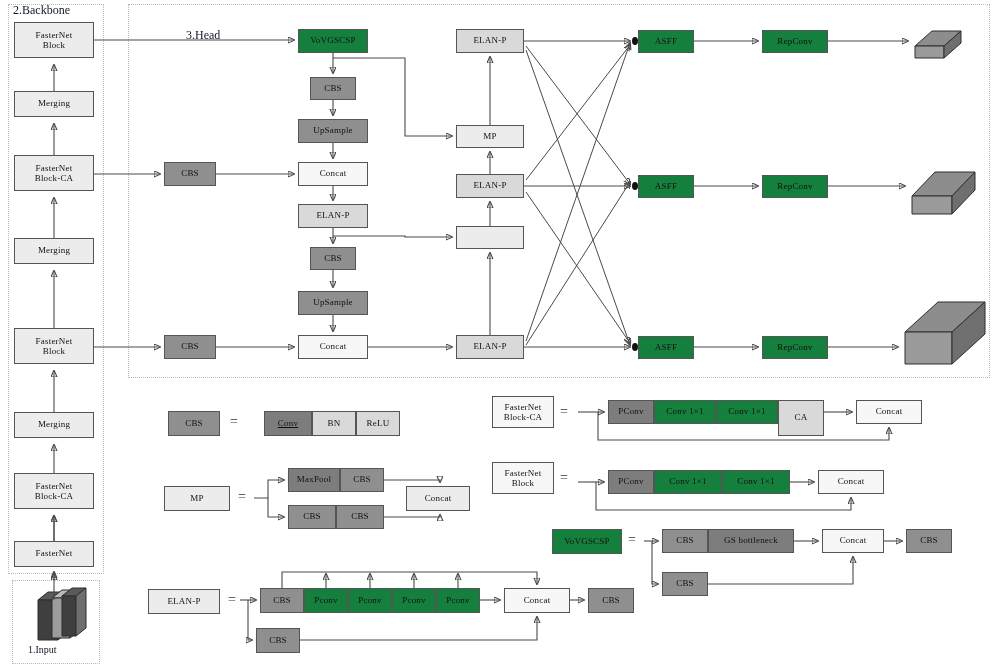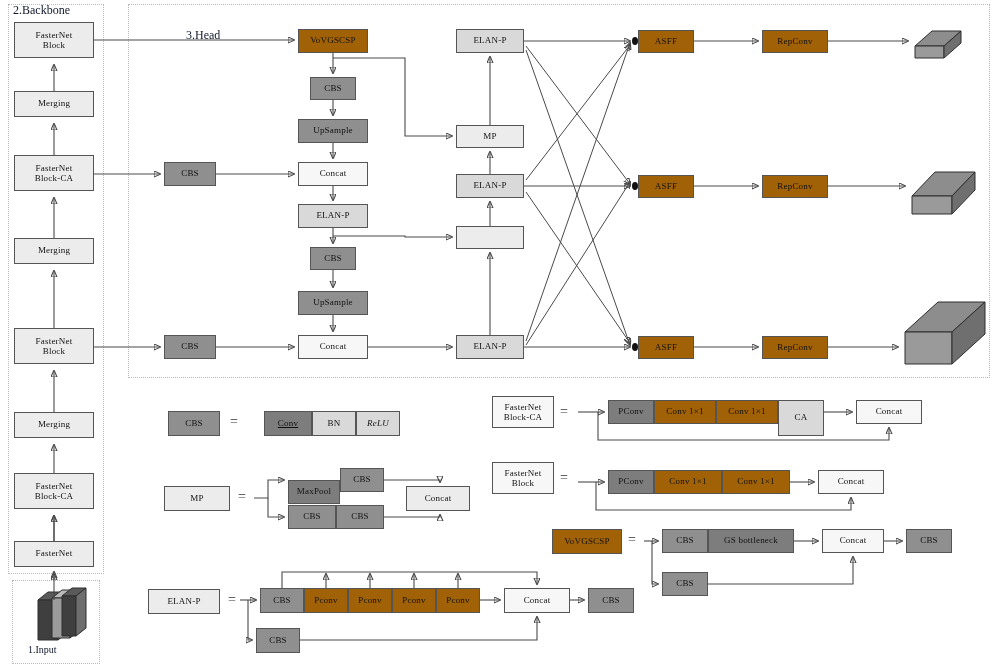--- a/index.html
+++ b/index.html
@@ -13,21 +13,21 @@
   
   .node{position:absolute;box-sizing:border-box;border:1px solid #555;
         display:flex;align-items:center;justify-content:center;
         text-align:center;line-height:1.05;letter-spacing:.2px;
         font-size:9px;white-space:nowrap;overflow:hidden;}
   .node.two-line{line-height:1.12;white-space:normal;}
 
   
   .f-dark  {background:#8f8f8f;}
   .f-dark2 {background:#7d7d7d;}
-  .f-mid   {background:#a16207;}
+  .f-mid   {background:#15803d;}
   .f-light {background:#d9d9d9;}
   .f-vlight{background:#ececec;}
   .f-white {background:#f7f7f7;}
 
   
   .label{position:absolute;font-size:13px;color:#0f172a;white-space:nowrap;}
 
   
   .eq{position:absolute;font-size:14px;color:#333;line-height:1;}
 
@@ -214,25 +214,25 @@
 
     <path d="M828,41  L908,41" marker-end="url(#ar)"></path>
     <path d="M828,186 L905,186" marker-end="url(#ar)"></path>
     <path d="M828,347 L898,347" marker-end="url(#ar)"></path>
   </svg>
 
   <div class="node f-dark" style="left:168px;top:411px;width:52px;height:25px;">CBS</div>
   <div class="eq" style="left:230px;top:415px;">=</div>
   <div class="node f-dark2" style="left:264px;top:411px;width:48px;height:25px;text-decoration:underline;">Conv</div>
   <div class="node f-light" style="left:312px;top:411px;width:44px;height:25px;">BN</div>
-  <div class="node f-light" style="left:326px;top:411px;width:44px;height:25px;left:356px;font-style:italic;">ReLU</div>
+  <div class="node f-light" style="left:326px;top:411px;width:44px;height:25px;left:356px;">ReLU</div>
 
   <div class="node f-vlight" style="left:164px;top:486px;width:66px;height:25px;">MP</div>
   <div class="eq" style="left:238px;top:490px;">=</div>
-  <div class="node f-dark2" style="left:288px;top:468px;width:52px;height:24px;margin-top:12px;">MaxPool</div>
+  <div class="node f-dark2" style="left:288px;top:468px;width:52px;height:24px;">MaxPool</div>
   <div class="node f-dark" style="left:340px;top:468px;width:44px;height:24px;">CBS</div>
   <div class="node f-dark" style="left:288px;top:505px;width:48px;height:24px;">CBS</div>
   <div class="node f-dark" style="left:336px;top:505px;width:48px;height:24px;">CBS</div>
   <div class="node f-vlight" style="left:406px;top:486px;width:64px;height:25px;">Concat</div>
 
   <svg class="wires">
     <polyline points="254,498 268,498 268,480 284,480" marker-end="url(#ar)"></polyline>
     <polyline points="268,498 268,517 284,517" marker-end="url(#ar)"></polyline>
     <polyline points="384,480 440,480 440,482" marker-end="url(#ar)"></polyline>
     <polyline points="384,517 440,517 440,515" marker-end="url(#ar)"></polyline>

